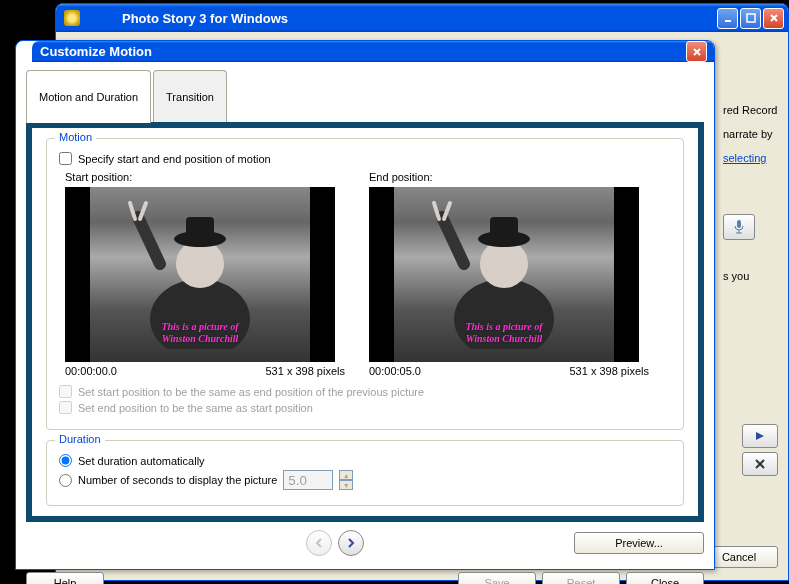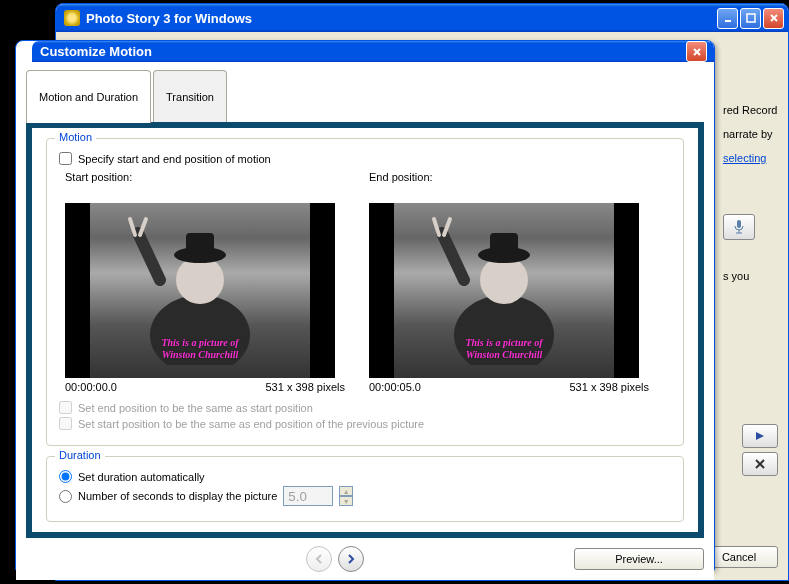--- a/index.html
+++ b/index.html
@@ -25,20 +25,21 @@
 .parent-titlebar {
   height: 28px;
   background: linear-gradient(to bottom, #3c8cf0 0%, #0054e3 10%, #0054e3 90%, #003dbf 100%);
   border-radius: 7px 7px 0 0;
   display: flex;
   align-items: center;
   padding: 0 4px;
   color: #fff;
   font-weight: bold;
   font-size: 13px;
+  gap: 36px;
 }
 .parent-titlebar .app-icon {
   width: 16px;
   height: 16px;
   margin: 0 4px;
   background: radial-gradient(circle, #ffe680 30%, #c9a200 70%);
   border-radius: 3px;
 }
 .parent-titlebar .title { flex: 1; padding-left: 2px; }
 .win-btns { display: flex; gap: 2px; }
@@ -139,21 +140,21 @@
 .checkbox-row input, .radio-row input { margin: 0; }
 .disabled { color: #a0a0a0; }
 .disabled input { accent-color: #ccc; }
 
 .positions {
   display: flex;
   gap: 24px;
   margin: 6px 0 8px 6px;
 }
 .pos-col { width: 280px; }
-.pos-label { margin-bottom: 20px; }
+.pos-label { margin-bottom: 4px; }
 .thumb {
   width: 270px;
   height: 175px;
   background: #000;
   display: flex;
   align-items: center;
   justify-content: center;
   position: relative;
   overflow: hidden;
 }
@@ -402,25 +403,25 @@
             </div>
             <div class="thumb-meta">
               <span>00:00:05.0</span>
               <span>531 x 398 pixels</span>
             </div>
           </div>
         </div>
 
         <div class="checkbox-row disabled">
           <input type="checkbox" disabled="" style="">
-          <span>Set end position to be the same as start position</span>
+          <span>Set start position to be the same as end position of the previous picture</span>
         </div>
         <div class="checkbox-row disabled">
           <input type="checkbox" disabled="" style="">
-          <span>Set start position to be the same as end position of the previous picture</span>
+          <span>Set end position to be the same as start position</span>
         </div>
       </div>
 
       <div class="groupbox" style="margin-bottom:0">
         <div class="groupbox-title">Duration</div>
         <div class="radio-row">
           <input type="radio" name="dur" checked="" style="">
           <span>Set duration automatically</span>
         </div>
         <div class="radio-row">

